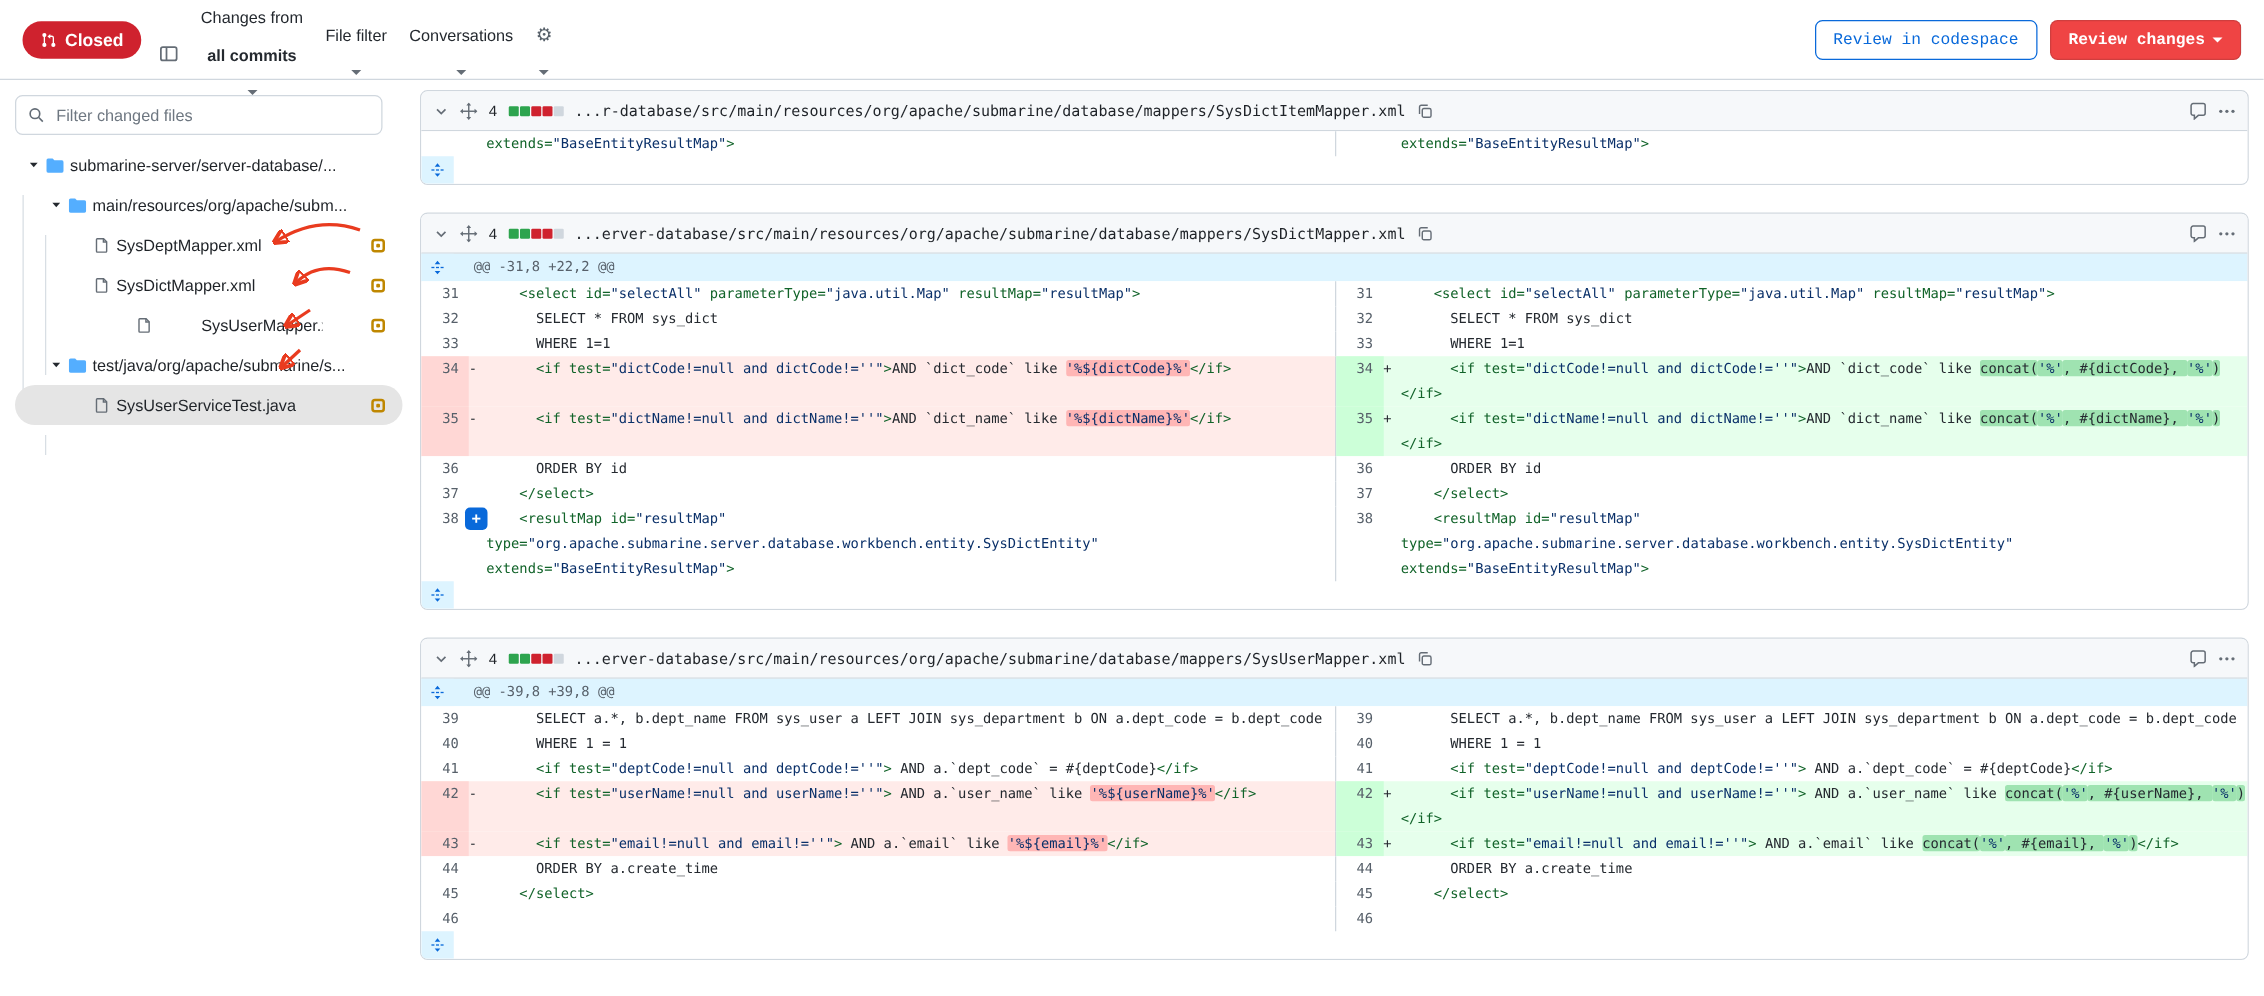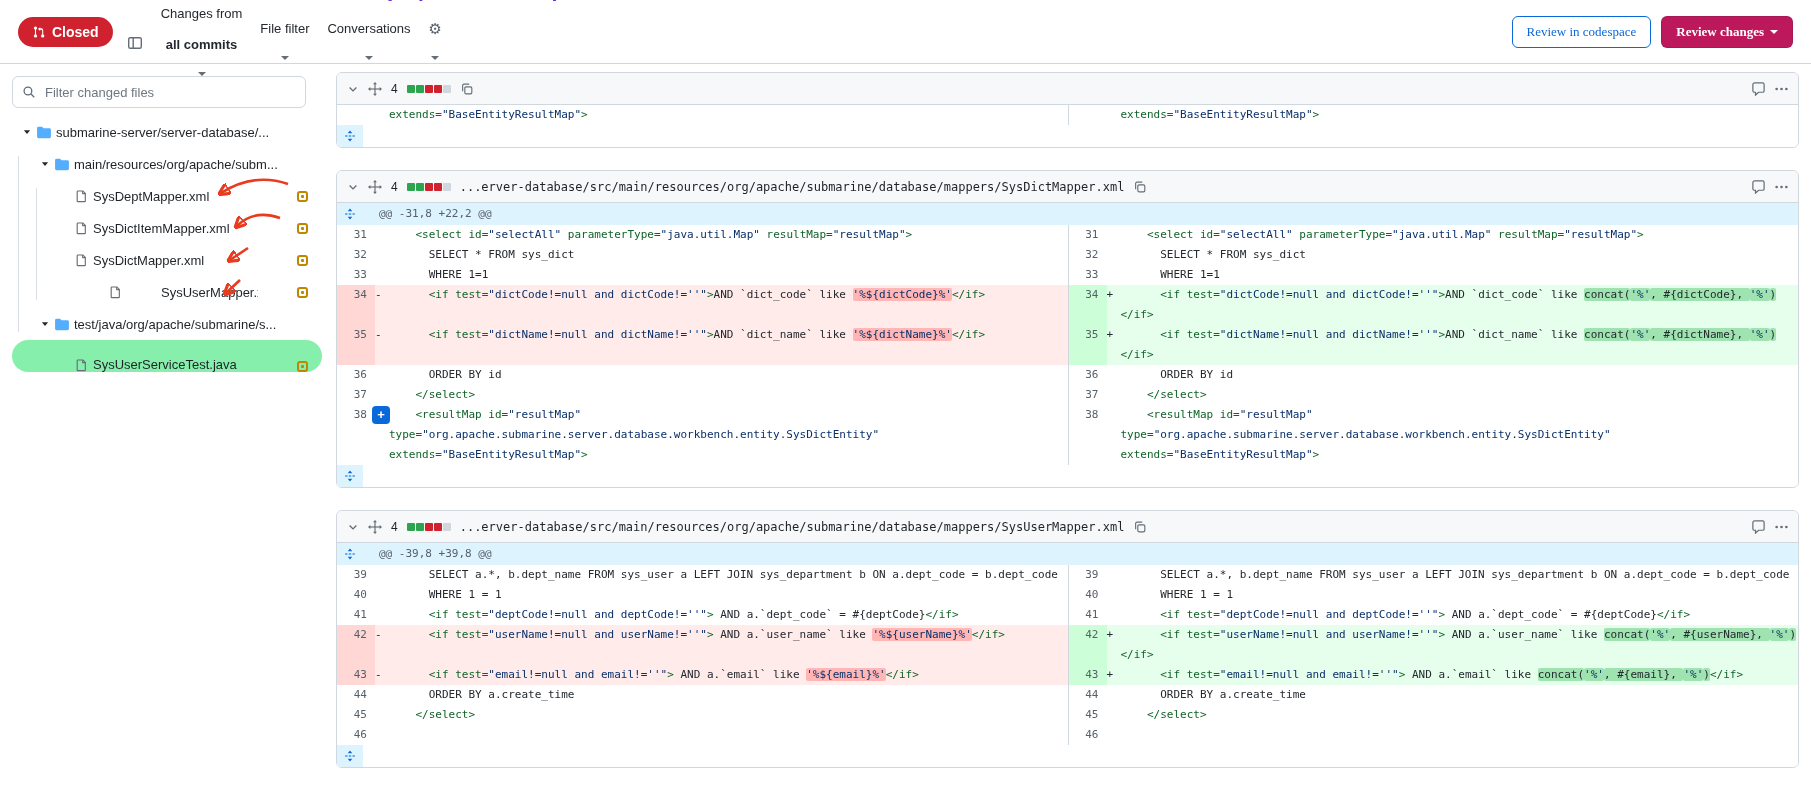--- a/index.html
+++ b/index.html
@@ -17,32 +17,32 @@
   .pr-title { font-weight:700; font-size:15px; color:#6d28d9; white-space:nowrap; }
   .pr-num { color:#656d76; font-size:15px; }
   .tool-line { display:flex; align-items:center; gap:18px; font-size:13px; color:#24292f; }
   .dd { display:inline-flex; align-items:center; gap:16px; cursor:pointer;flex-direction:column; }
   .dd .scope { font-weight:700; }
   .caret { width:0; height:0; border:4px solid transparent; border-top-color:#656d76; margin-top:4px; }
   .caret.white { border-top-color:#fff; }
   .gear { font-size:15px; color:#57606a; line-height:1; }
   .tool-icon { display:inline-flex; cursor:pointer; }
   .head-actions { display:flex; align-items:center; gap:10px; flex-shrink:0; }
-  .btn { height:32px; border-radius:6px; font-size:13px; padding:0 14px; display:inline-flex; align-items:center; gap:6px; cursor:pointer; font-family:Liberation Serif, serif; }
+  .btn { height:32px; border-radius:6px; font-size:13px; padding:0 14px; display:inline-flex; align-items:center; gap:6px; cursor:pointer; font-family:Liberation Mono, monospace; }
   .btn-codespace { background:#fff; border:1px solid #0969da; color:#0969da; }
-  .btn-review { background:#be185d; border:1px solid rgba(27,31,36,0.15); color:#fff; font-weight:600; }
+  .btn-review { background:#ef4444; border:1px solid rgba(27,31,36,0.15); color:#fff; font-weight:600; }
   
   .content { display:flex; height:733px; }
   .sidebar { width:322px; flex-shrink:0; padding:12px 0 0 12px; position:relative; }
   .filter-box { width:294px; height:32px; border:1px solid #d0d7de; border-radius:6px; display:flex; align-items:center; gap:7px; padding:0 9px; background:#fff; }
   .filter-box input { border:none; outline:none; flex:1; font-size:13px; font-family:inherit; color:#1f2328; background:transparent; }
   .filter-box input::placeholder { color:#6e7781; }
   .tree { margin-top:8px; position:relative; z-index:1; }
   .tree-row { display:flex; align-items:center; height:32px; gap:5px; cursor:pointer; padding-right:14px; position:relative; font-size:13px; }
-  .tree-row.selected { background:#86efac; border-radius:16px;align-items:flex-end; }
+  .tree-row.selected { background:#e5e5e5; border-radius:16px; }
   .ticon { display:inline-flex; width:16px; justify-content:center; flex-shrink:0; }
   .ticon.sp { width:12px; }
   .tlabel { white-space:nowrap; overflow:hidden; }
   .mod { width:11px; height:11px; border:2px solid #bf8700; border-radius:3px; margin-left:auto; position:relative; flex-shrink:0; }
   .mod::after { content:''; position:absolute; left:50%; top:50%; width:3px; height:3px; margin:-1.5px 0 0 -1.5px; background:#bf8700; border-radius:1px; }
   .guide { position:absolute; width:1px; background:#d8dee4; z-index:0; }
   .ann { position:absolute; left:0; top:0; pointer-events:none; z-index:3; }
   .ann path { stroke:#e93b1f; stroke-width:2.6; fill:none; }
   
   .diffs { flex:1; padding:8px 12px 0 14px; overflow:hidden; }
@@ -181,31 +181,20 @@
           <span class="mod"></span>
         </div>
         <div class="tree-row" style="padding-left: 46px;">
           <span class="ticon sp"></span>
           <span style="display: inline-flex;">
             <svg width="13" height="14" viewBox="0 0 16 16" fill="none" stroke="#656d76" stroke-width="1.4">
               <path d="M3.5 1.8h6.2l3 3v9.4a.8.8 0 0 1-.8.8H3.5a.8.8 0 0 1-.8-.8V2.6a.8.8 0 0 1 .8-.8z"></path>
               <path d="M9.5 1.8V5h3.2"></path>
             </svg>
           </span>
-          <span class="tlabel">SysDictItemMapper.xml</span>
-          <span class="mod"></span>
-        </div>
-        <div class="tree-row" style="padding-left: 46px;">
-          <span class="ticon sp"></span>
-          <span style="display: inline-flex;">
-            <svg width="13" height="14" viewBox="0 0 16 16" fill="none" stroke="#656d76" stroke-width="1.4">
-              <path d="M3.5 1.8h6.2l3 3v9.4a.8.8 0 0 1-.8.8H3.5a.8.8 0 0 1-.8-.8V2.6a.8.8 0 0 1 .8-.8z"></path>
-              <path d="M9.5 1.8V5h3.2"></path>
-            </svg>
-          </span>
           <span class="tlabel">SysDictMapper.xml</span>
           <span class="mod"></span>
         </div>
         <div class="tree-row" style="padding-left: 46px; gap: 39px;">
           <span class="ticon sp"></span>
           <span style="display: inline-flex;">
             <svg width="13" height="14" viewBox="0 0 16 16" fill="none" stroke="#656d76" stroke-width="1.4">
               <path d="M3.5 1.8h6.2l3 3v9.4a.8.8 0 0 1-.8.8H3.5a.8.8 0 0 1-.8-.8V2.6a.8.8 0 0 1 .8-.8z"></path>
               <path d="M9.5 1.8V5h3.2"></path>
             </svg>
@@ -266,20 +255,21 @@
             </svg>
           </div>
           <div class="dstat">4</div>
           <div class="dblocks">
             <span class="blk add"></span>
             <span class="blk add"></span>
             <span class="blk del"></span>
             <span class="blk del"></span>
             <span class="blk neutral"></span>
           </div>
+          <div class="dpath">...r-database/src/main/resources/org/apache/submarine/database/mappers/SysDictItemMapper.xml</div>
           <div class="dh-btn">
             <svg width="14" height="14" viewBox="0 0 16 16" fill="none" stroke="#656d76" stroke-width="1.3">
               <rect x="5.5" y="5.5" width="8" height="8" rx="1.5"></rect>
               <path d="M10.5 2.5h-6a1.5 1.5 0 0 0-1.5 1.5v6.5"></path>
             </svg>
           </div>
           <div class="dh-space"></div>
           <div class="dh-btn">
             <svg width="15" height="15" viewBox="0 0 16 16" fill="none" stroke="#656d76" stroke-width="1.3">
               <path d="M2 3.7A1.7 1.7 0 0 1 3.7 2h8.6A1.7 1.7 0 0 1 14 3.7v6.6a1.7 1.7 0 0 1-1.7 1.7H8.2L4.8 15v-3H3.7A1.7 1.7 0 0 1 2 10.3z"></path>

